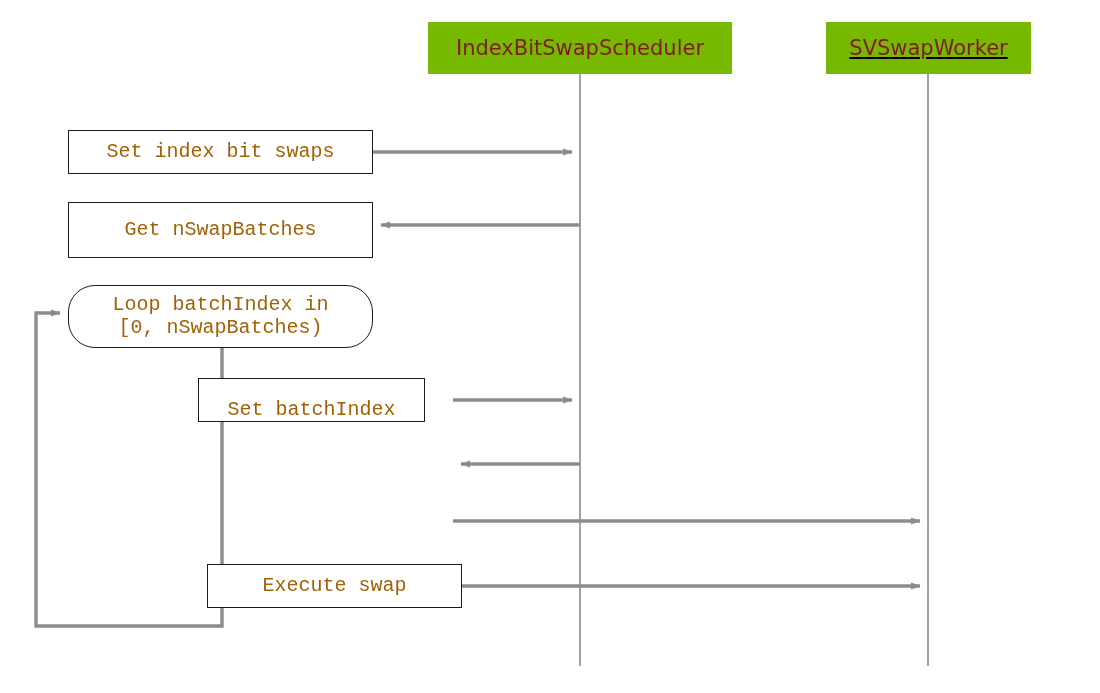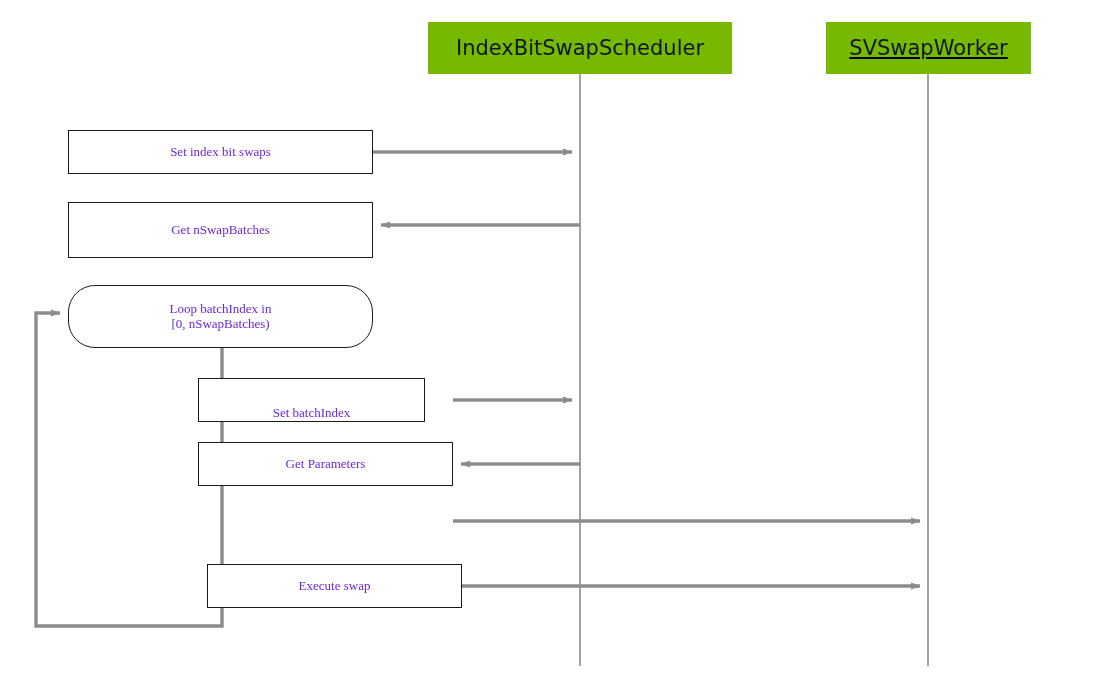--- a/index.html
+++ b/index.html
@@ -26,41 +26,41 @@
   }
   .participant-box {
     position: absolute;
     background: #76b900;
     display: flex;
     align-items: center;
     justify-content: center;
     box-sizing: border-box;
   }
   .participant-label {
-    color: #0f172a;
+    color: #7f1d1d;
     font-size: 21px;
     font-family: "DejaVu Sans", sans-serif;
     white-space: nowrap;
     letter-spacing: 0px;
   }
   .message-box {
     position: absolute;
     background: #ffffff;
     border: 1.6px solid #1a1a1a;
     box-sizing: border-box;
     display: flex;
     align-items: center;
     justify-content: center;
     text-align: center;
     z-index: 5;
   }
   .message-label {
-    color: #6d28d9;
-    font-size: 13px;
-    font-family: Liberation Serif, serif;
+    color: #a16207;
+    font-size: 20px;
+    font-family: Liberation Mono, monospace;
     line-height: 1.12;
     white-space: pre-line;
     padding: 0 6px;
   }
 </style>
 </head>
 <body>
 
 <div id="diagram-root">
 
@@ -110,22 +110,19 @@
 
   <div class="message-box" style="left:68px; top:285px; width:305px; height:63px;border-radius:27px;">
     <span class="message-label">Loop batchIndex in
 [0, nSwapBatches)</span>
   </div>
 
   <div class="message-box" style="left:198px; top:378px; width:227px; height:44px;align-items:flex-end;">
     <span class="message-label">Set batchIndex</span>
   </div>
 
-  <div class="message-box" style="left:198px; top:442px; width:255px; height:44px;">
-    <span class="message-label">Get Parameters</span>
-  </div>
 
 
   <div class="message-box" style="left:198px; top:564px; width:255px; height:44px;margin-left:9px;">
     <span class="message-label">Execute swap</span>
   </div>
 
 </div>
 
 </body></html>

